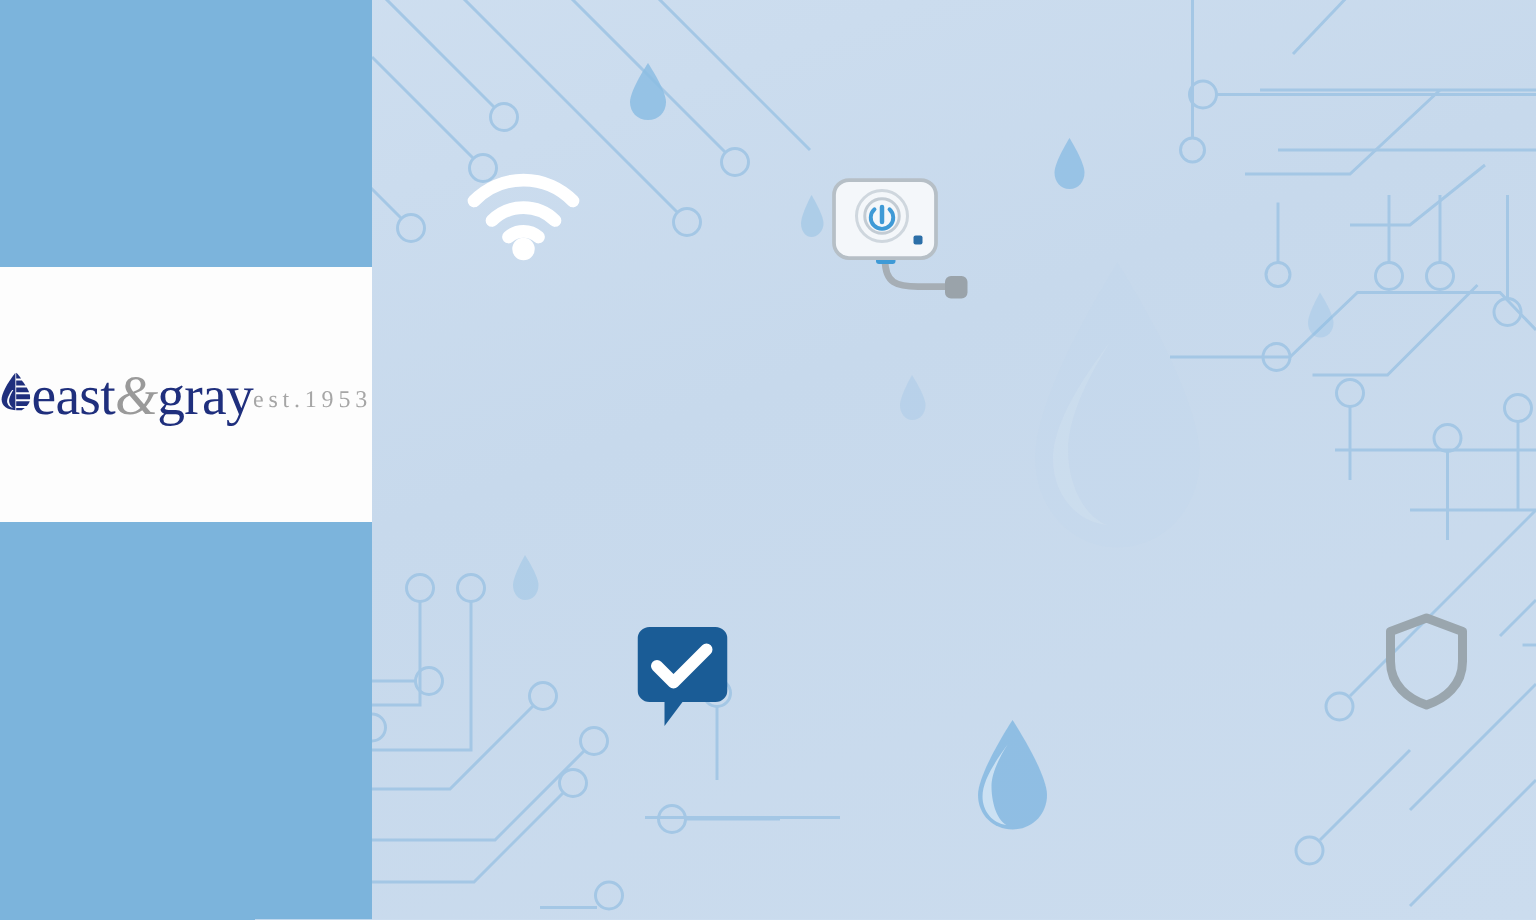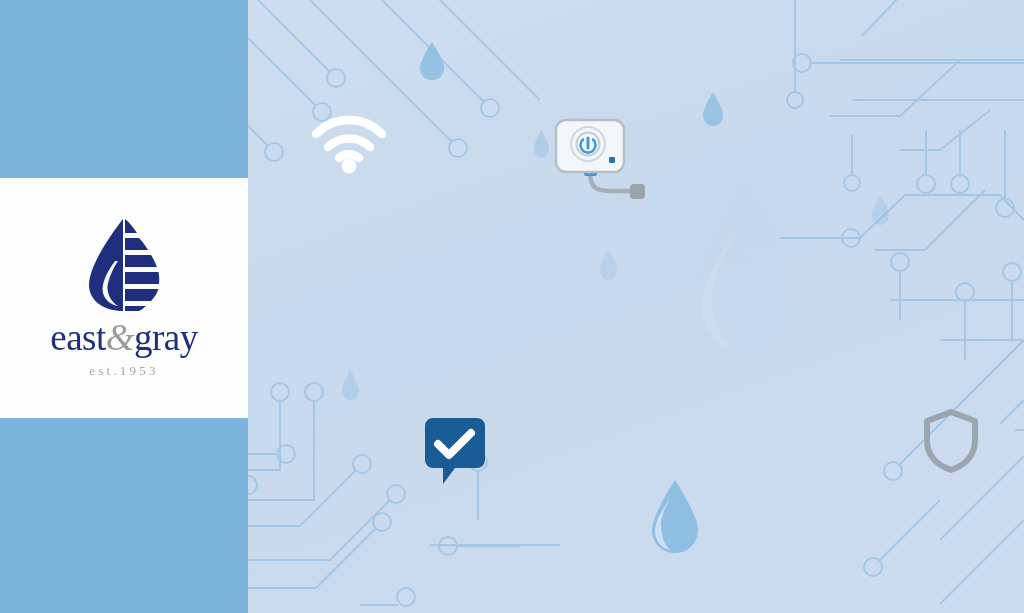--- a/index.html
+++ b/index.html
@@ -18,34 +18,34 @@
   .bg-circuits{position:absolute;inset:0;}
   .bg-drops{position:absolute;inset:0;}
   .bg-watermark{position:absolute;inset:0;opacity:.30;}
 
   
   .brand-col{
     position:absolute;left:0;top:0;width:248px;height:613px;
     background:#7cb4dc;
   }
   .brand-card{
-    position:absolute;left:0;top:178px;width:248px;height:240px;
+    position:absolute;left:0;top:178px;width:248px;height:170px;
     background:#fdfdfd;
-    display:flex;flex-direction:column;align-items:center;justify-content:center;
+    display:flex;align-items:center;justify-content:center;
   }
   .logo-mark{width:78px;height:96px;margin-bottom:4px;}
   .brand-word{
     font-family:"Liberation Serif","DejaVu Serif",serif;
     font-size:37px;line-height:1;letter-spacing:-.5px;
     color:#1f2f7d;white-space:nowrap;margin-top:2px;
   }
   .brand-word .amp{color:#9a9a9a;font-style:italic;}
   .brand-est{
     font-family:"Liberation Serif","DejaVu Serif",serif;
-    font-size:13px;color:#a6a6a6;letter-spacing:3.2px;margin-top:7px;
+    font-size:16px;color:#a6a6a6;letter-spacing:3.2px;margin-top:7px;
   }
 
   
   .headline{
     position:absolute;left:302px;top:243px;width:690px;
   }
   .title{
     font-family:"Liberation Sans Narrow","Liberation Sans",sans-serif;
     font-weight:700;font-size:57px;line-height:1.0;
     letter-spacing:.5px;color:#ffffff;white-space:nowrap;

